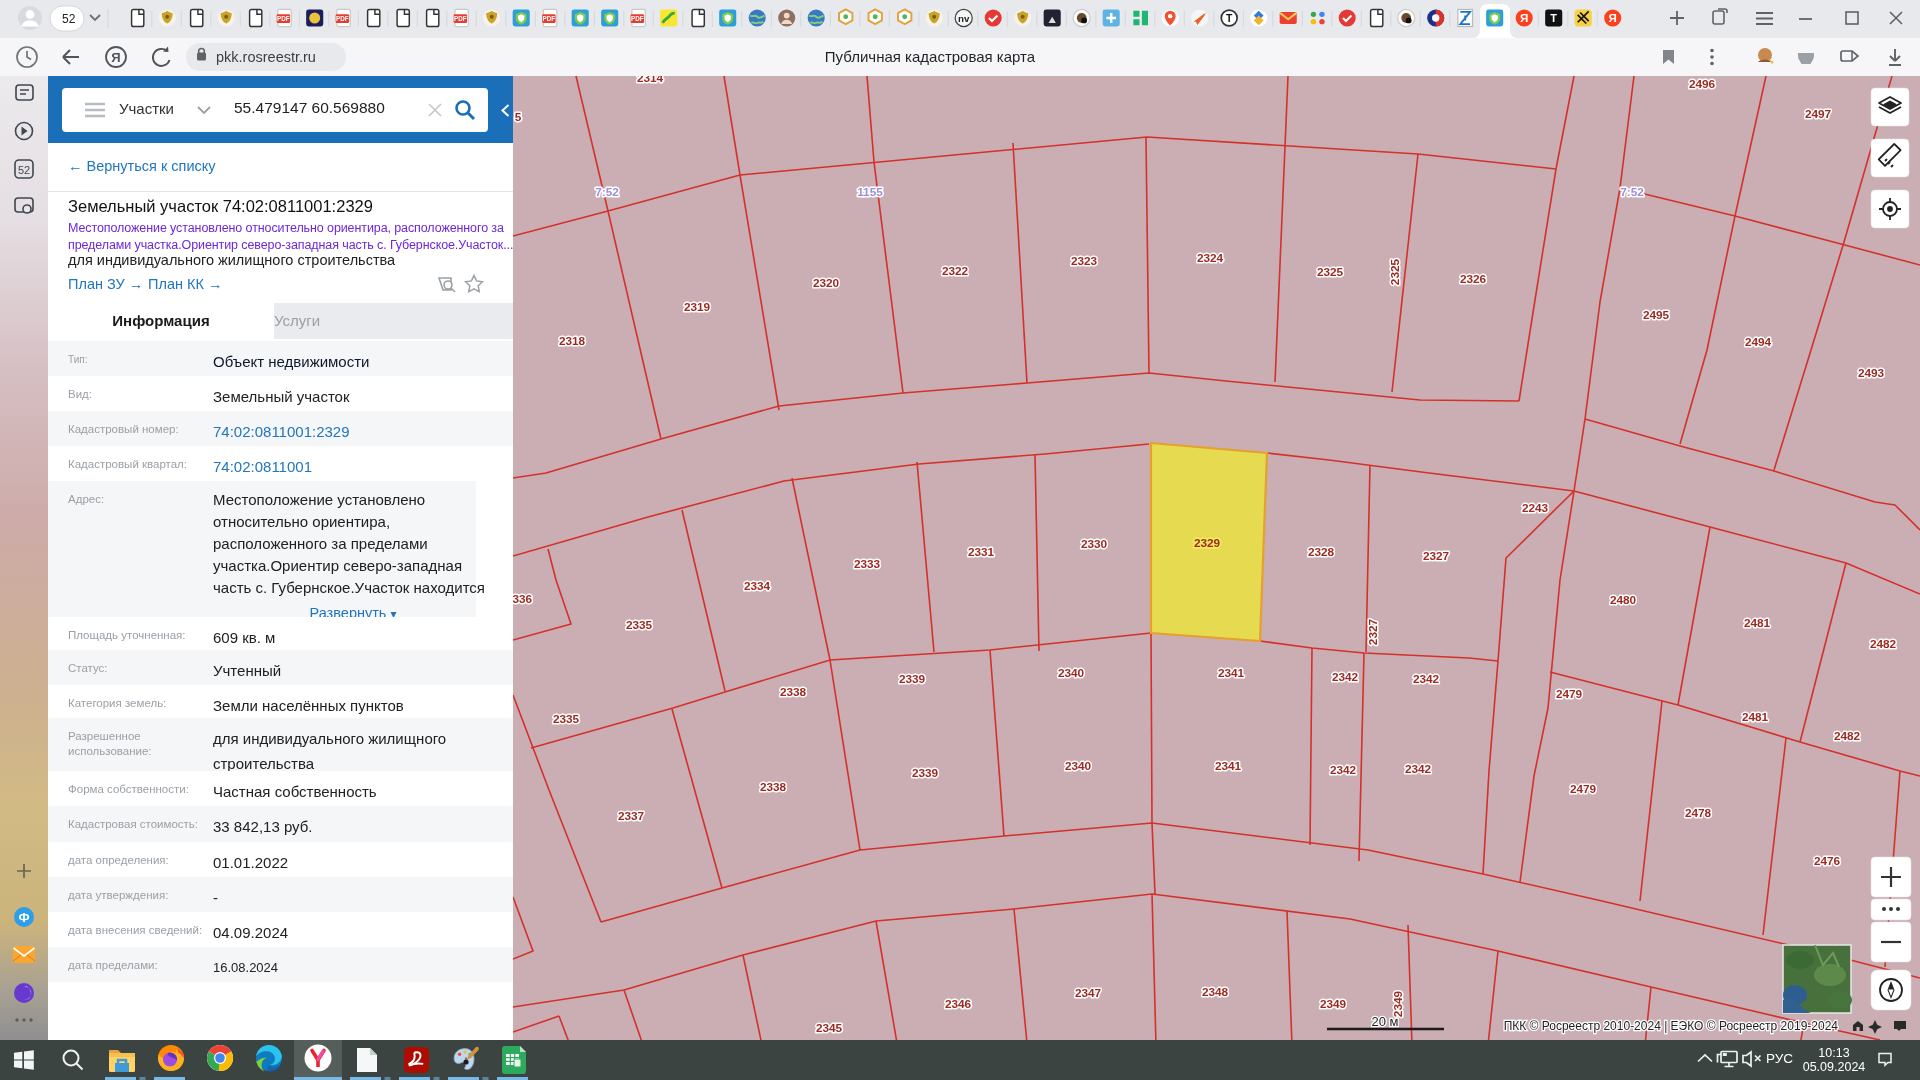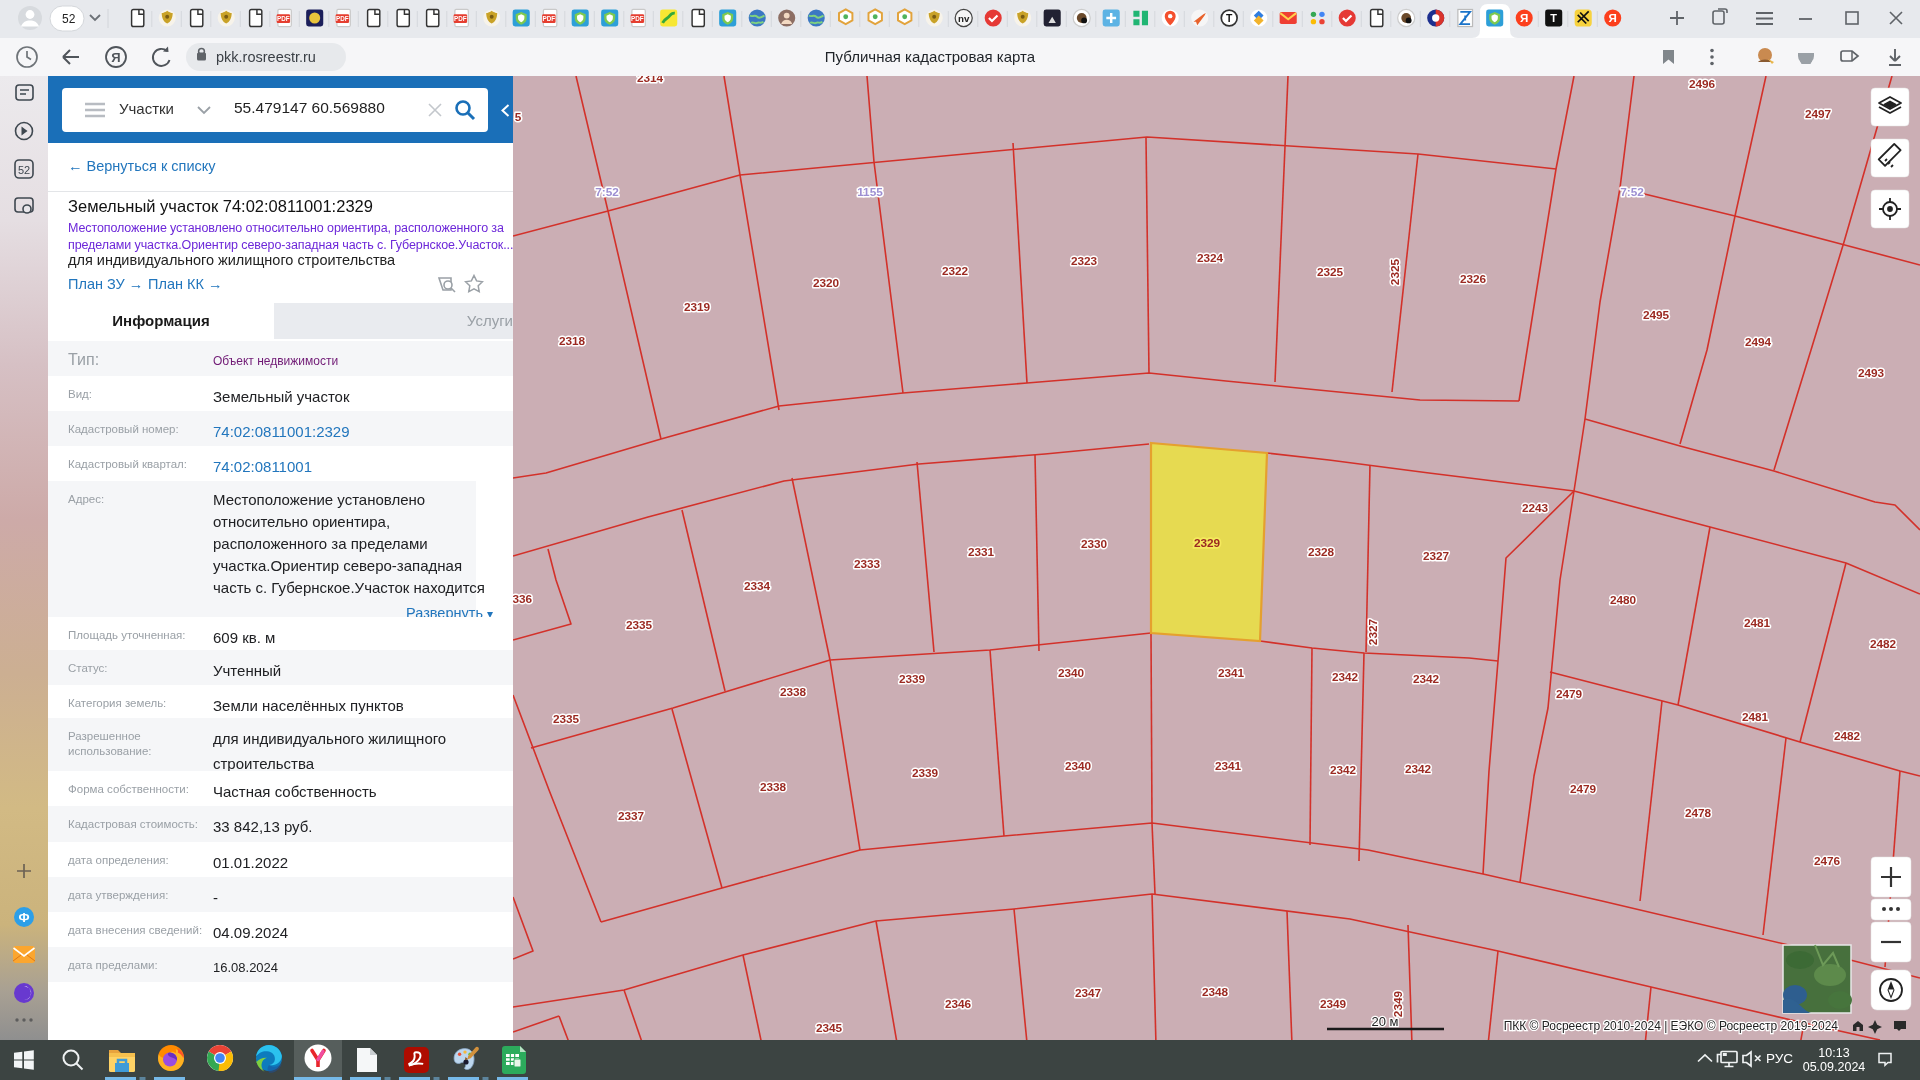--- a/index.html
+++ b/index.html
@@ -440,43 +440,43 @@
 <div class="abs" style="left:100px;top:200px;font-size:14.5px;color:#2276bd">План КК →</div>
 <svg class="abs" style="left:388px;top:199px" width="22" height="18">
         <path d="M3 3h12v12H7z" fill="none" stroke="#9aa0a6" stroke-width="1.6"></path>
         <circle cx="12" cy="10" r="4" fill="#fff" stroke="#9aa0a6" stroke-width="1.6"></circle>
         <path d="M15 13l4 4" stroke="#9aa0a6" stroke-width="1.6"></path>
       </svg>
 <svg class="abs" style="left:416px;top:198px" width="20" height="19">
         <path d="M10 1.5l2.6 5.4 5.9.8-4.3 4.1 1 5.8-5.2-2.7-5.2 2.7 1-5.8L1.5 7.7l5.9-.8z" fill="none" stroke="#9aa0a6" stroke-width="1.5"></path>
       </svg>
 <div class="abs" style="left:0;top:227px;width:226px;height:36px;background:#fff;font-weight:bold;font-size:15px;color:#1a1a1a;text-align:center;line-height:36px">Информация</div>
-<div class="abs" style="left:226px;top:227px;width:239px;height:36px;background:#e9ebef;font-size:15px;color:#9aa0a6;text-align:right;line-height:36px">Услуги</div>
+<div class="abs" style="left:226px;top:227px;width:239px;height:36px;background:#e9ebef;font-size:15px;color:#9aa0a6;text-align:left;line-height:36px">Услуги</div>
 <div id="tbl" class="abs" style="left:0;top:0;width:465px">
         <div class="abs" style="left:0;top:265px;width:465px;height:35px;background:#f5f6f8">
-          <div class="abs" style="left:20px;top:11px;width:140px;font-size:16px;line-height:15px;color:#9aa0a6">Тип:</div>
-          <div class="abs" style="left:165px;top:8px;width:290px;font-size:12px;line-height:25px;color:#701a75">Объект недвижимости</div>
+          <div class="abs" style="left:20px;top:11px;width:140px;font-size:10px;line-height:15px;color:#9aa0a6">Тип:</div>
+          <div class="abs" style="left:165px;top:8px;width:290px;font-size:15px;line-height:25px;color:#0f172a">Объект недвижимости</div>
         </div>
         <div class="abs" style="left:0;top:300px;width:465px;height:35px;background:#ffffff">
           <div class="abs" style="left:20px;top:11px;width:140px;font-size:11.5px;line-height:15px;color:#9aa0a6">Вид:</div>
           <div class="abs" style="left:165px;top:8px;width:290px;font-size:15px;line-height:25px;color:#202124">Земельный участок</div>
         </div>
         <div class="abs" style="left:0;top:335px;width:465px;height:35px;background:#f5f6f8">
           <div class="abs" style="left:20px;top:11px;width:140px;font-size:11.5px;line-height:15px;color:#9aa0a6">Кадастровый номер:</div>
           <div class="abs" style="left:165px;top:8px;width:290px;font-size:15px;line-height:25px;color:#2276bd">74:02:0811001:2329</div>
         </div>
         <div class="abs" style="left:0;top:370px;width:465px;height:35px;background:#ffffff">
           <div class="abs" style="left:20px;top:11px;width:140px;font-size:11.5px;line-height:15px;color:#9aa0a6">Кадастровый квартал:</div>
           <div class="abs" style="left:165px;top:8px;width:290px;font-size:15px;line-height:25px;color:#2276bd">74:02:0811001</div>
         </div>
         <div class="abs" style="left:0;top:405px;width:428px;height:136px;background:#f5f6f8">
           <div class="abs" style="left:20px;top:11px;width:140px;font-size:11.5px;line-height:15px;color:#9aa0a6">Адрес:</div>
           <div class="abs" style="left:165px;top:8px;width:290px;font-size:15px;line-height:25px;color:#202124">
             <div style="line-height:22px">Местоположение установлено<br>относительно ориентира,<br>расположенного за пределами<br>участка.Ориентир северо-западная<br>часть с. Губернское.Участок находится</div>
-            <div style="text-align:right;width:280px;color:#2276bd;margin-top:2px;font-size:14.5px">Развернуть <span style="font-size:12px">▾</span></div>
+            <div style="text-align:center;width:280px;color:#2276bd;margin-top:2px;font-size:14.5px">Развернуть <span style="font-size:12px">▾</span></div>
           </div>
         </div>
         <div class="abs" style="left:0;top:541px;width:465px;height:33px;background:#ffffff">
           <div class="abs" style="left:20px;top:11px;width:140px;font-size:11.5px;line-height:15px;color:#9aa0a6">Площадь уточненная:</div>
           <div class="abs" style="left:165px;top:8px;width:290px;font-size:15px;line-height:25px;color:#202124">609 кв. м</div>
         </div>
         <div class="abs" style="left:0;top:574px;width:465px;height:35px;background:#f5f6f8">
           <div class="abs" style="left:20px;top:11px;width:140px;font-size:11.5px;line-height:15px;color:#9aa0a6">Статус:</div>
           <div class="abs" style="left:165px;top:8px;width:290px;font-size:15px;line-height:25px;color:#202124">Учтенный</div>
         </div>

